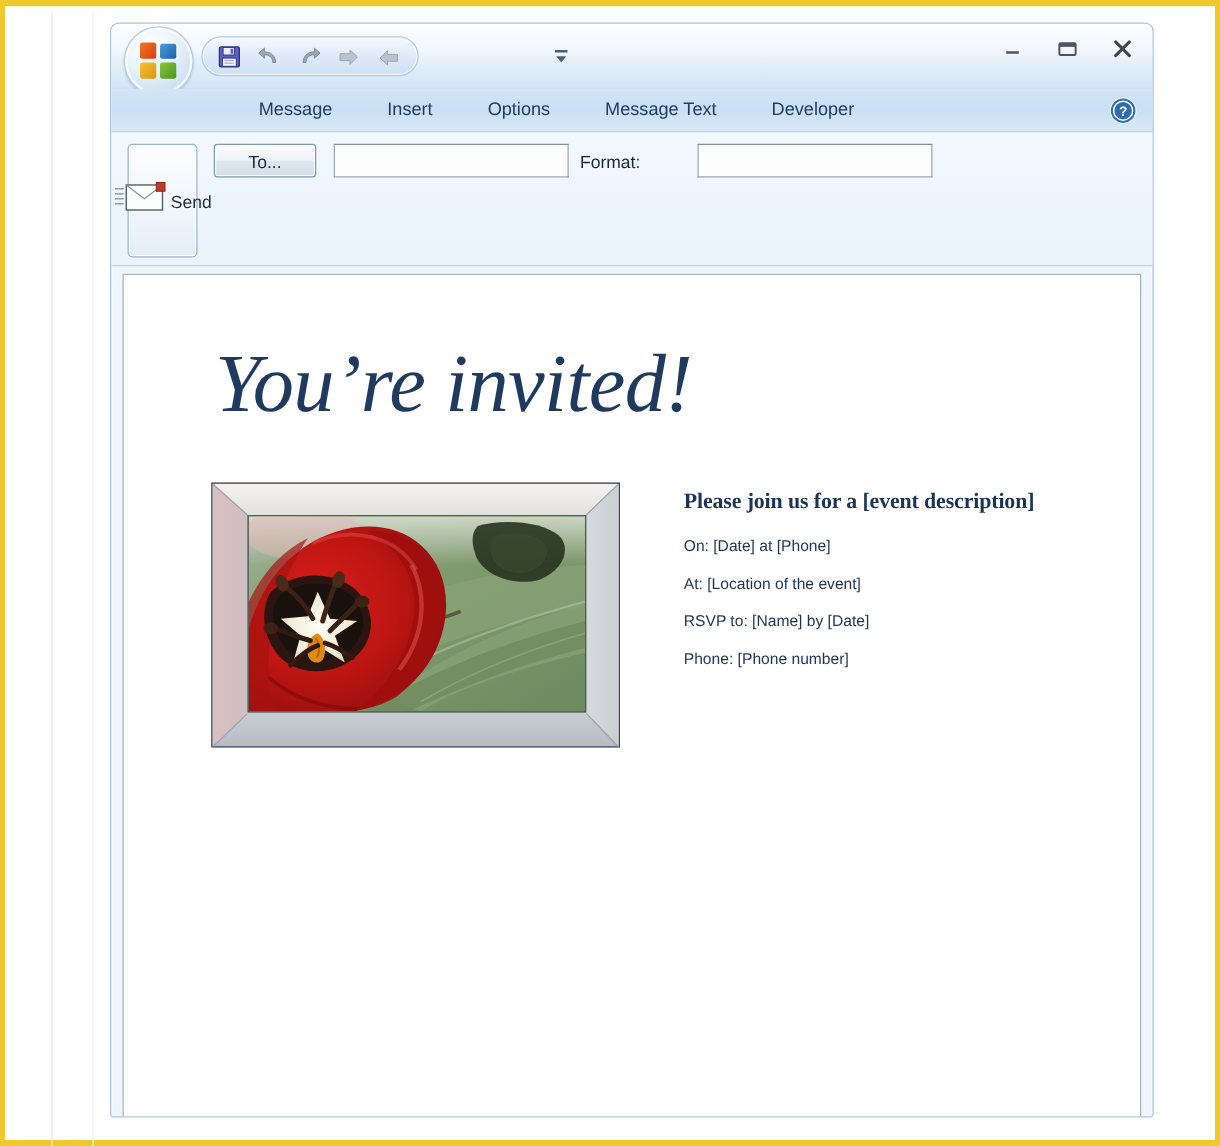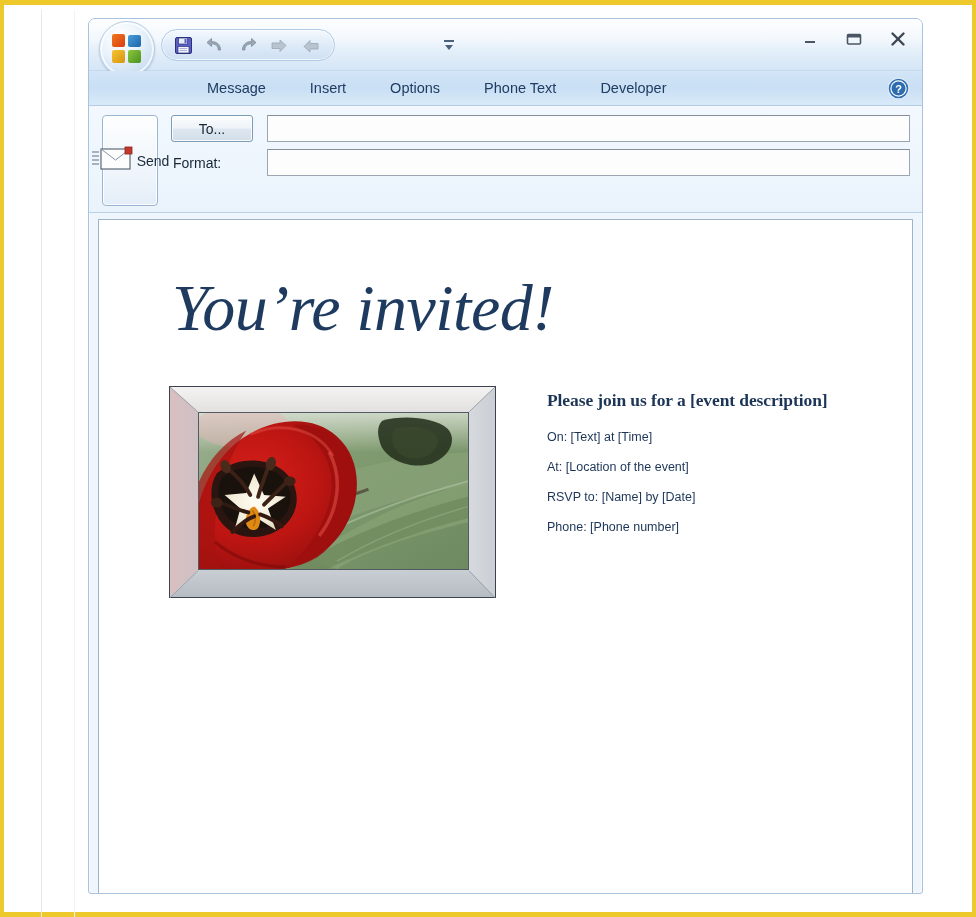--- a/index.html
+++ b/index.html
@@ -175,21 +175,21 @@
     gap: 4px;
     cursor: pointer;
     flex: 0 0 auto;
   }
   #send-label { font-size: 14px; color: #1b2b3d; }
 
   
   #address-block {
     flex: 1;
     margin-left: 13px;
-    display: flex; flex-direction: column;
+    display: flex; flex-direction: row;
     justify-content: flex-start;
     gap: 7px;
   }
   .addr-row { display: flex; align-items: center; height: 27px; }
   .addr-btn {
     width: 82px; height: 27px;
     background: linear-gradient(to bottom,#fcfdfe 0%,#eef3f8 48%,#dee7f0 52%,#d3dee9 100%);
     border: 1px solid #7d9cb8;
     border-radius: 3px;
     box-shadow: 0 0 0 1px rgba(255,255,255,.8) inset;
@@ -390,21 +390,21 @@
           <line x1="14.5" y1="3.5" x2="3.5" y2="14.5" stroke="#3c4753" stroke-width="2.4" stroke-linecap="round"></line>
         </svg>
       </div>
     </div>
   </div>
 
   <div id="ribbon-tabs">
     <div class="ribbon-tab">Message</div>
     <div class="ribbon-tab">Insert</div>
     <div class="ribbon-tab">Options</div>
-    <div class="ribbon-tab">Phone Text</div>
+    <div class="ribbon-tab">Message Text</div>
     <div class="ribbon-tab">Developer</div>
 
     <div id="help-button">
       <svg width="23" height="23" viewBox="0 0 23 23">
         <circle cx="11.5" cy="11.5" r="10.5" fill="#ffffff" stroke="#dfe9f3" stroke-width="1"></circle>
         <circle cx="11.5" cy="11.5" r="9" fill="none" stroke="#2f6fb5" stroke-width="1.6"></circle>
         <circle cx="11.5" cy="11.5" r="7" fill="#2e6cb0"></circle>
         <text x="11.5" y="16" font-family="Liberation Sans, sans-serif" font-size="11" font-weight="bold" fill="#ffffff" text-anchor="middle">?</text>
       </svg>
     </div>
@@ -530,20 +530,20 @@
           <ellipse cx="27" cy="55" rx="5" ry="7" transform="rotate(-25 27 55)" fill="#4a2a1a"></ellipse>
           <ellipse cx="73" cy="52" rx="5" ry="7" transform="rotate(15 73 52)" fill="#4a2a1a"></ellipse>
           <ellipse cx="92" cy="70" rx="6" ry="5" fill="#3d2215"></ellipse>
           <ellipse cx="18" cy="92" rx="6" ry="5" fill="#3d2215"></ellipse>
         </svg>
       </div>
     </div>
 
     <div id="event-text">
       <div id="event-title">Please join us for a [event description]</div>
-      <div class="event-line">On:   [Text] at [Time]</div>
+      <div class="event-line">On:   [Date] at [Phone]</div>
       <div class="event-line">At:  [Location of the event]</div>
       <div class="event-line">RSVP to:  [Name] by [Date]</div>
       <div class="event-line">Phone:  [Phone number]</div>
     </div>
 
   </div>
 </div>
 
 </body></html>

